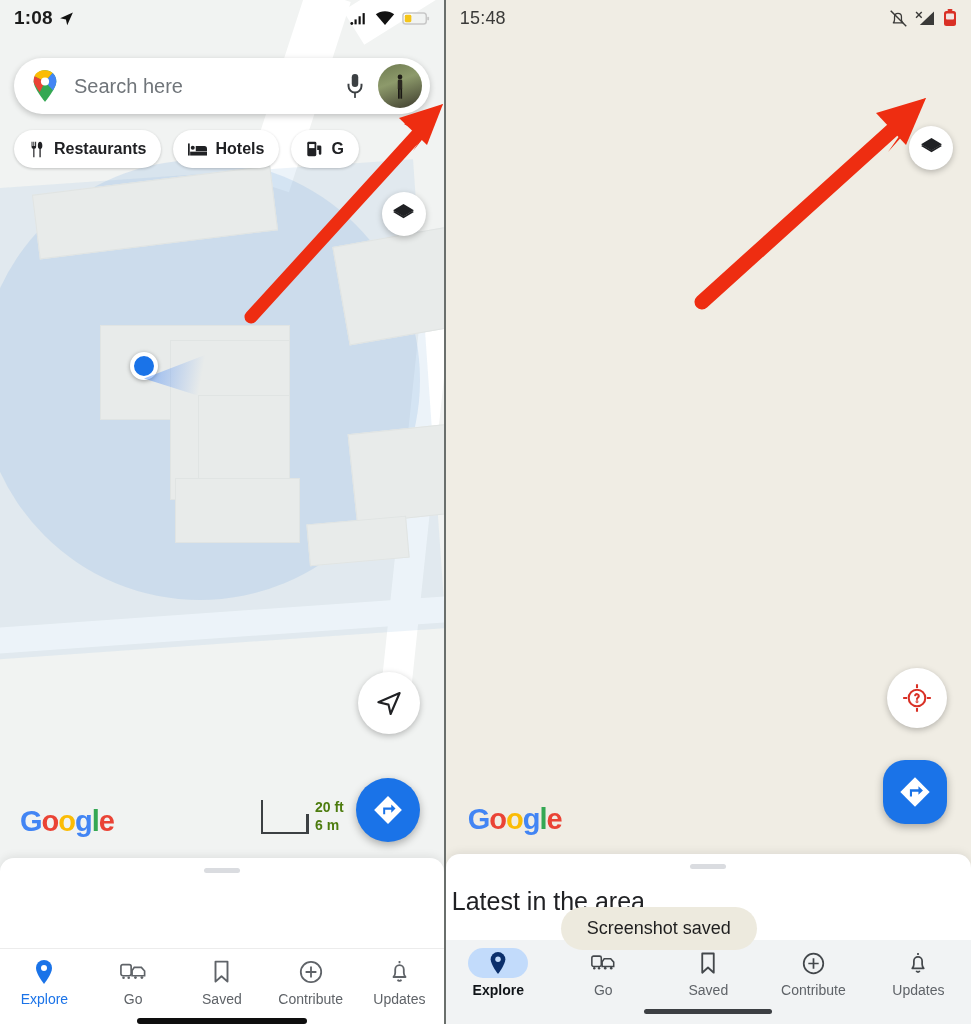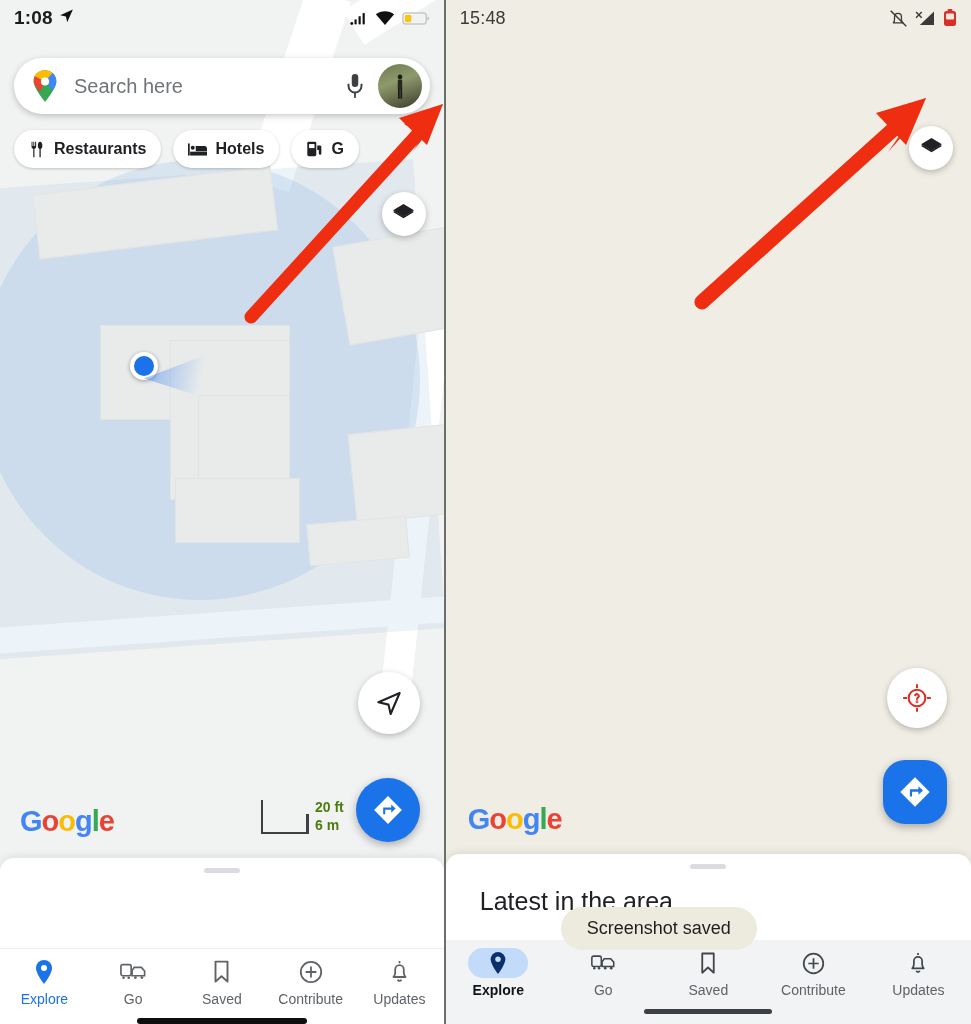--- a/index.html
+++ b/index.html
@@ -11,21 +11,21 @@
   
   .panel { position:relative; height:1024px; overflow:hidden; }
   .panel-left  { width:485px; background:#f7f8f8; }
   .panel-right { width:576px; background:#f0ede4; border-left:2px solid #6a6f6c; }
 
   
   .statusbar { position:absolute; top:0; left:0; right:0; height:36px;
                display:flex; align-items:center; justify-content:space-between;
                padding:0 14px; z-index:40; }
   .clock { font-size:19px; font-weight:600; color:#1b1b1b; letter-spacing:.2px;
-           display:flex; gap:5px; }
+           display:flex; align-items:center; gap:5px; }
   .clock-r { font-size:18px; font-weight:500; color:#3a3a38; }
   .status-icons { display:flex; align-items:center; gap:7px; }
 
   
   .searchbar { position:absolute; z-index:30; background:#fff; border-radius:30px;
                display:flex; align-items:center;
                box-shadow:0 2px 6px rgba(0,0,0,.22); }
   .sb-left  { left:14px; right:14px; top:58px; height:56px; padding:0 8px 0 16px;align-items:center; }
   .sb-text { flex:1; font-size:20px; color:#70757a; margin-left:14px;
              white-space:nowrap; overflow:hidden; }
@@ -92,21 +92,21 @@
   .gb{color:#4285f4}.gr{color:#ea4335}.gy{color:#fbbc05}.gg{color:#34a853}
 
   
   .sheet { position:absolute; left:0; right:0; background:#fff; z-index:28;
            border-radius:14px 14px 0 0; box-shadow:0 -2px 8px rgba(0,0,0,.08); }
   .sheet-l { bottom:76px; top:858px; }
   .sheet-r { bottom:84px; top:854px; }
   .grabber { width:36px; height:5px; border-radius:3px; background:#dadce0;
              margin:10px auto 0; }
   .sheet-title { font-size:25px; color:#9aa0a6; padding:16px 22px 0; }
-  .sheet-title-r { color:#202124; font-size:25px; padding:18px 34px 0; }
+  .sheet-title-r { color:#202124; font-size:25px; padding:18px 6px 0; }
 
   
   .bottomnav { position:absolute; left:0; right:0; z-index:32;
                display:flex; align-items:flex-start; justify-content:space-around; }
   .bn-l { bottom:0; height:76px; background:#fff; border-top:1px solid #ececec;
           padding-top:8px; }
   .bn-r { bottom:0; height:84px; background:#f1f3f4; padding-top:8px; }
   .navitem { display:flex; flex-direction:column; align-items:center; gap:4px;
              width:92px; }
   .nav-icon-box { width:60px; height:30px; display:flex; align-items:center;

